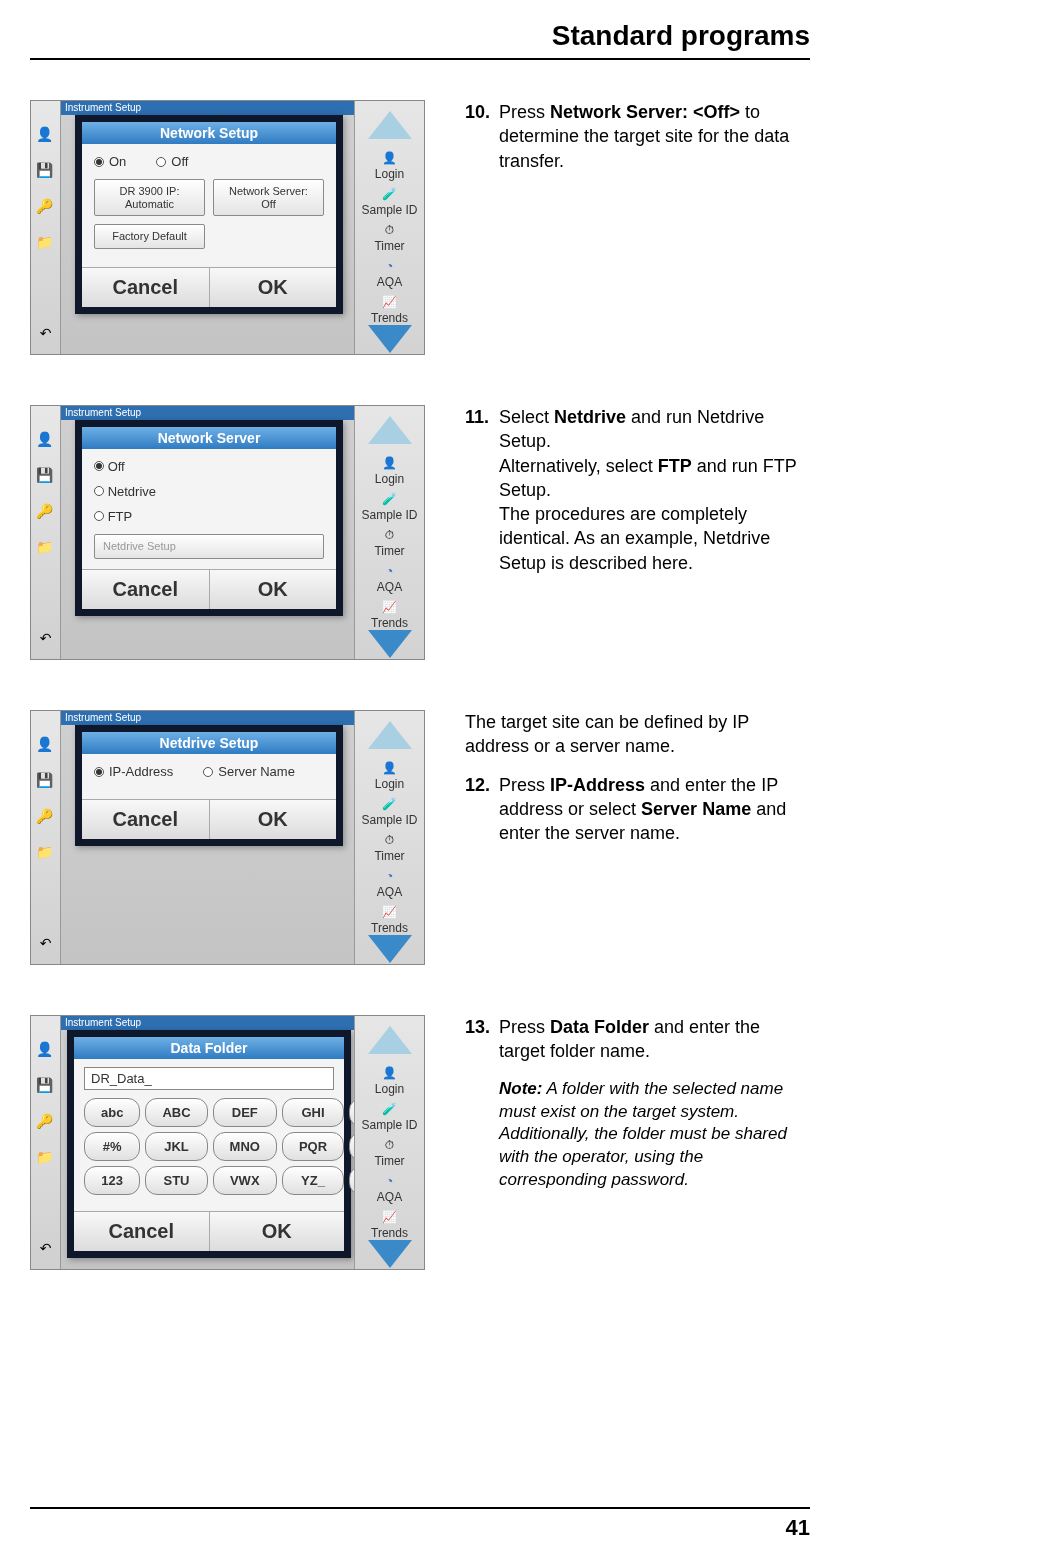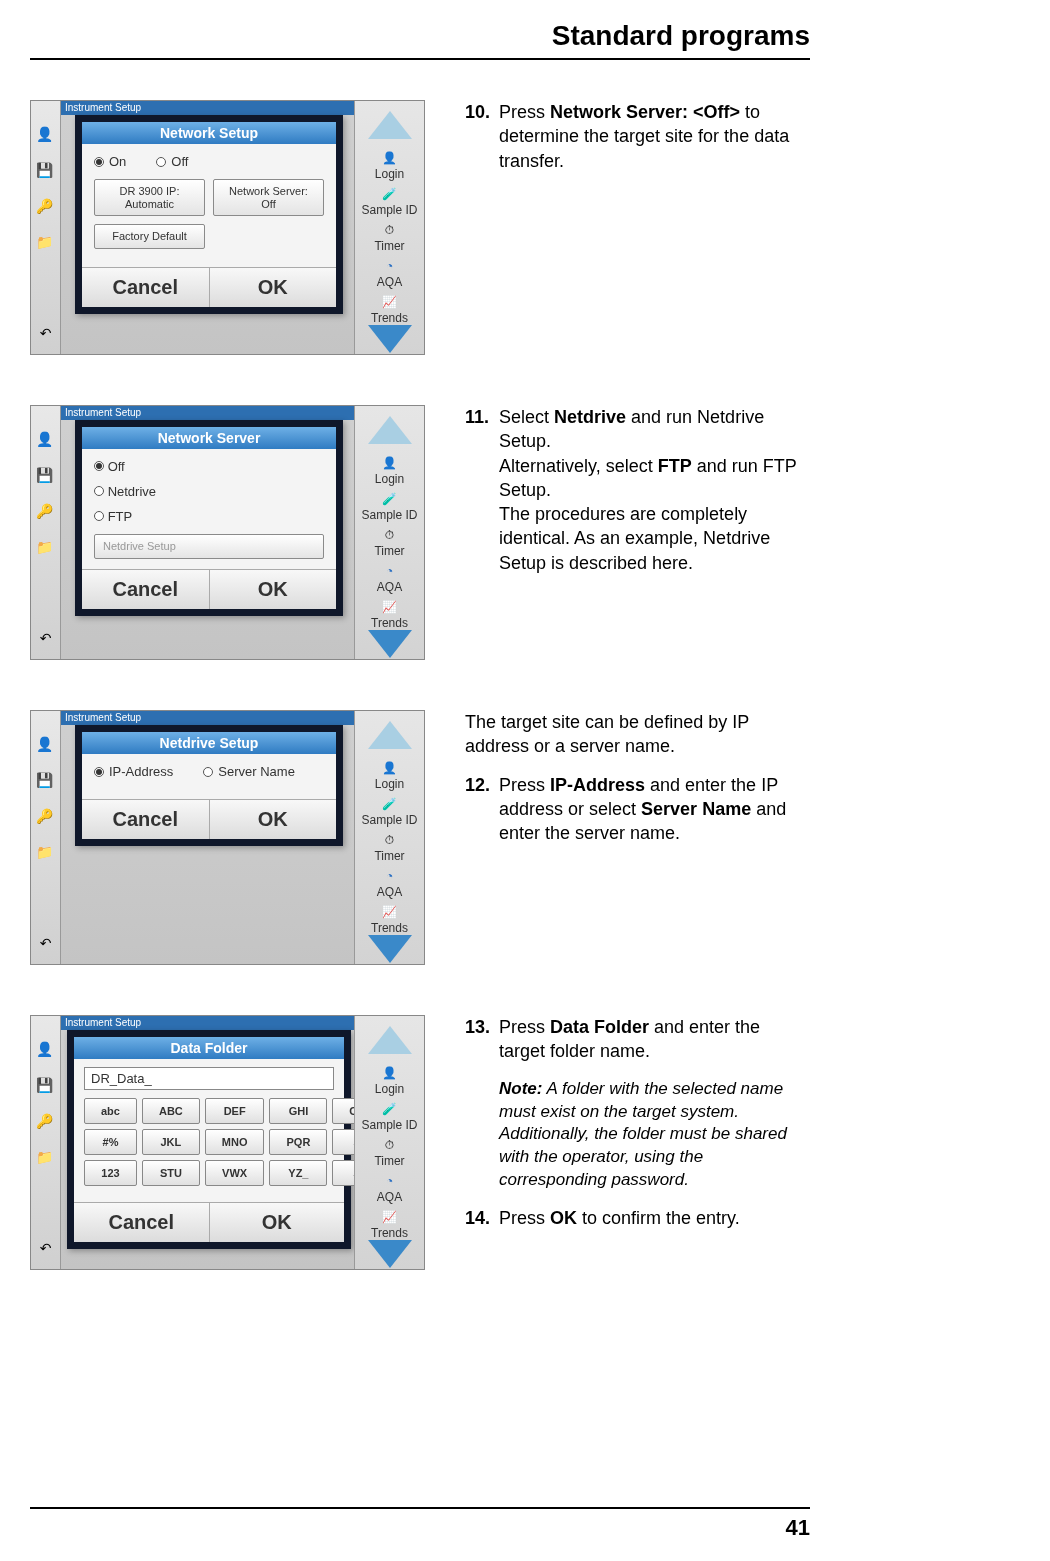--- a/index.html
+++ b/index.html
@@ -37,21 +37,21 @@
   .dot.sel::after { content: ""; display: block; width: 6px; height: 6px; background: #333; border-radius: 50%; margin: 1px auto; }
   .btn-grid { display: grid; grid-template-columns: 1fr 1fr; gap: 8px; margin-bottom: 8px; }
   .mini-btn { background: linear-gradient(#fff,#e4e4e4); border: 1px solid #8a8a8a; border-radius: 2px; font-size: 11px; text-align: center; padding: 5px 3px; color: #333; line-height: 1.15; }
   .mini-btn.disabled { color: #999; }
   .dialog-foot { display: flex; border-top: 1px solid #aaa; }
   .dialog-foot .fbtn { flex: 1; text-align: center; padding: 8px 0; font-size: 20px; font-weight: bold; color: #333; background: linear-gradient(#f8f8f8,#dcdcdc); border-right: 1px solid #aaa; }
   .dialog-foot .fbtn:last-child { border-right: none; }
   .radio-col { display: flex; flex-direction: column; gap: 10px; font-size: 13px; color: #333; margin-bottom: 10px; }
   .input-line { background: #fff; border: 1px solid #888; font-size: 13px; padding: 3px 6px; color: #333; margin-bottom: 8px; }
   .key-grid { display: grid; grid-template-columns: repeat(5, 1fr); gap: 5px; margin-bottom: 8px; }
-  .key { background: linear-gradient(#fff,#e0e0e0); border: 1px solid #888; border-radius: 2px; text-align: center; font-size: 11px; font-weight: bold; padding: 6px 16px; color: #333; }
+  .key { background: linear-gradient(#fff,#e0e0e0); border: 1px solid #888; border-radius: 12px; text-align: center; font-size: 13px; font-weight: bold; padding: 6px 16px; color: #333; }
 </style>
 </head>
 <body>
 
 <div class="page">
   <div class="header-title">Standard programs</div>
 
   <div class="row">
     <div class="screenshot">
       <div class="ss-bg"></div>
@@ -277,25 +277,19 @@
       </div>
     </div>
     <div class="instructions">
       <ol>
         <li>
           <span class="step-num">13.</span>
           <span class="step-body"><span>Press </span><b>Data Folder</b><span> and enter the target folder name.</span></span>
         </li>
       </ol>
       <p class="note"><b><i>Note:</i></b><i> A folder with the selected name must exist on the target system. Additionally, the folder must be shared with the operator, using the corresponding password.</i></p>
-      <ol>
-        <li>
-          <span class="step-num">14.</span>
-          <span class="step-body"><span>Press </span><b>OK</b><span> to confirm the entry.</span></span>
-        </li>
-      </ol>
     </div>
   </div>
 
   <div class="footer">
     <span>41</span>
   </div>
 </div>
 
 </body></html>

